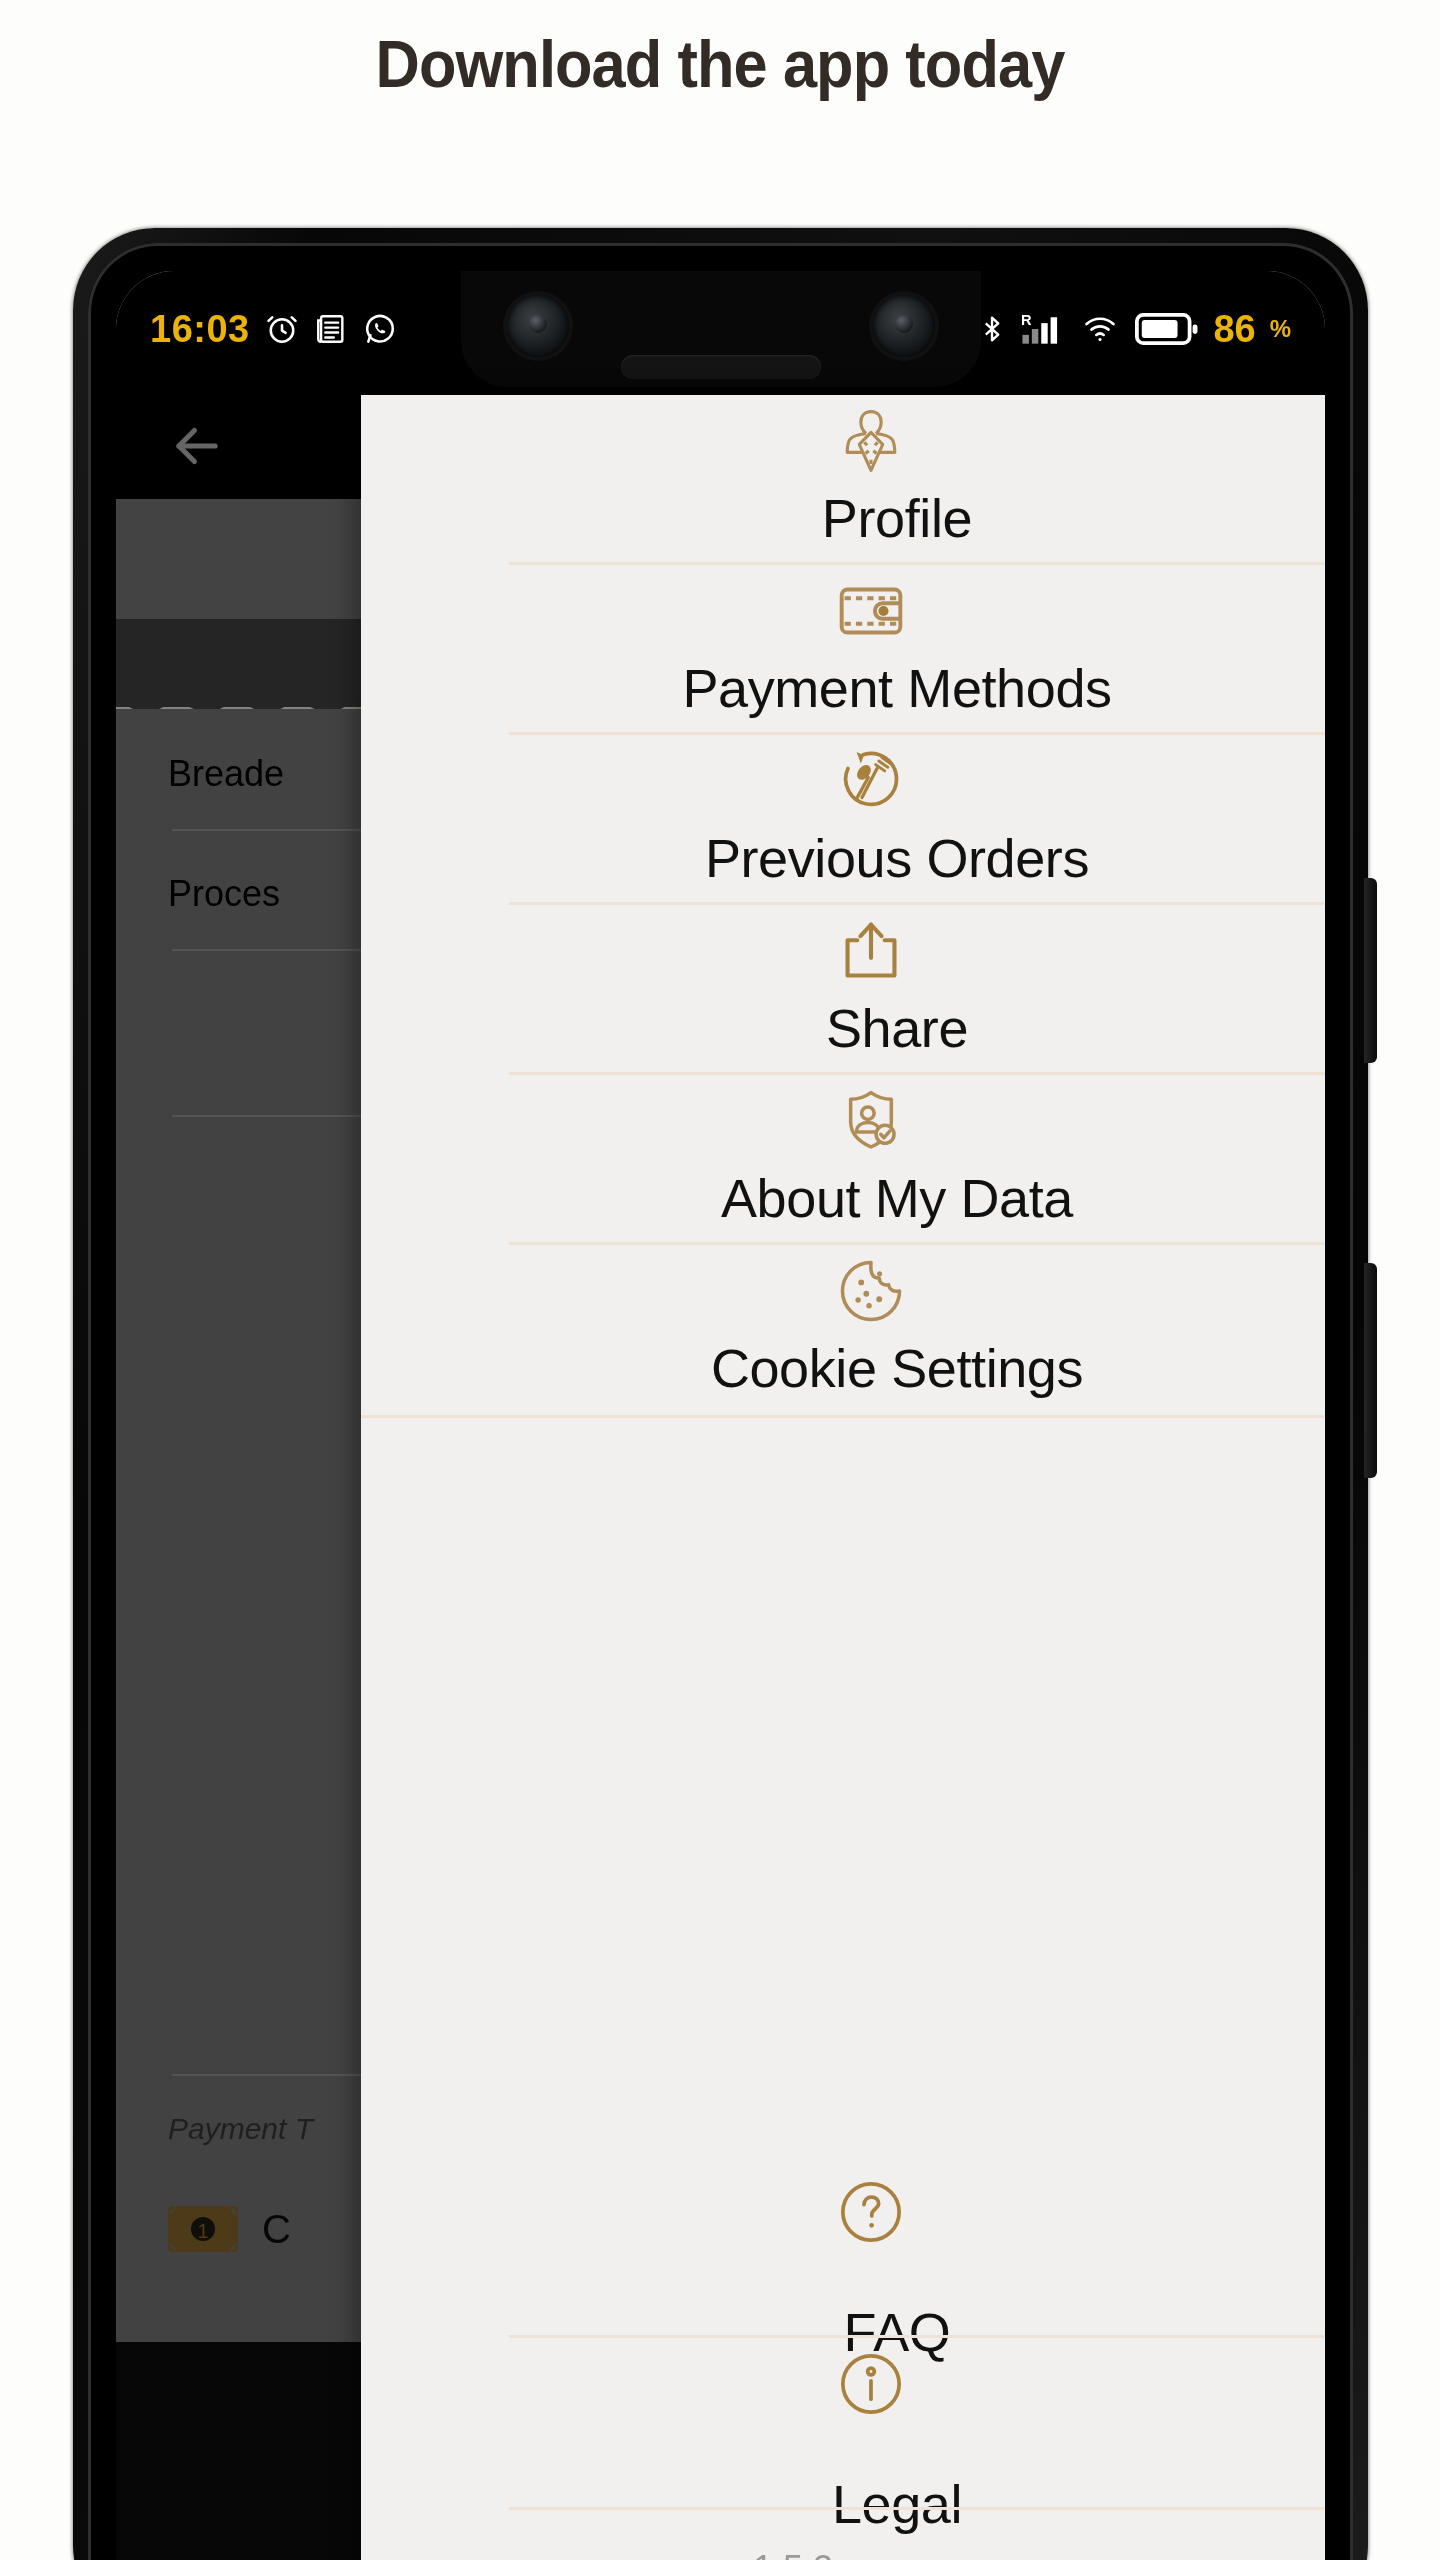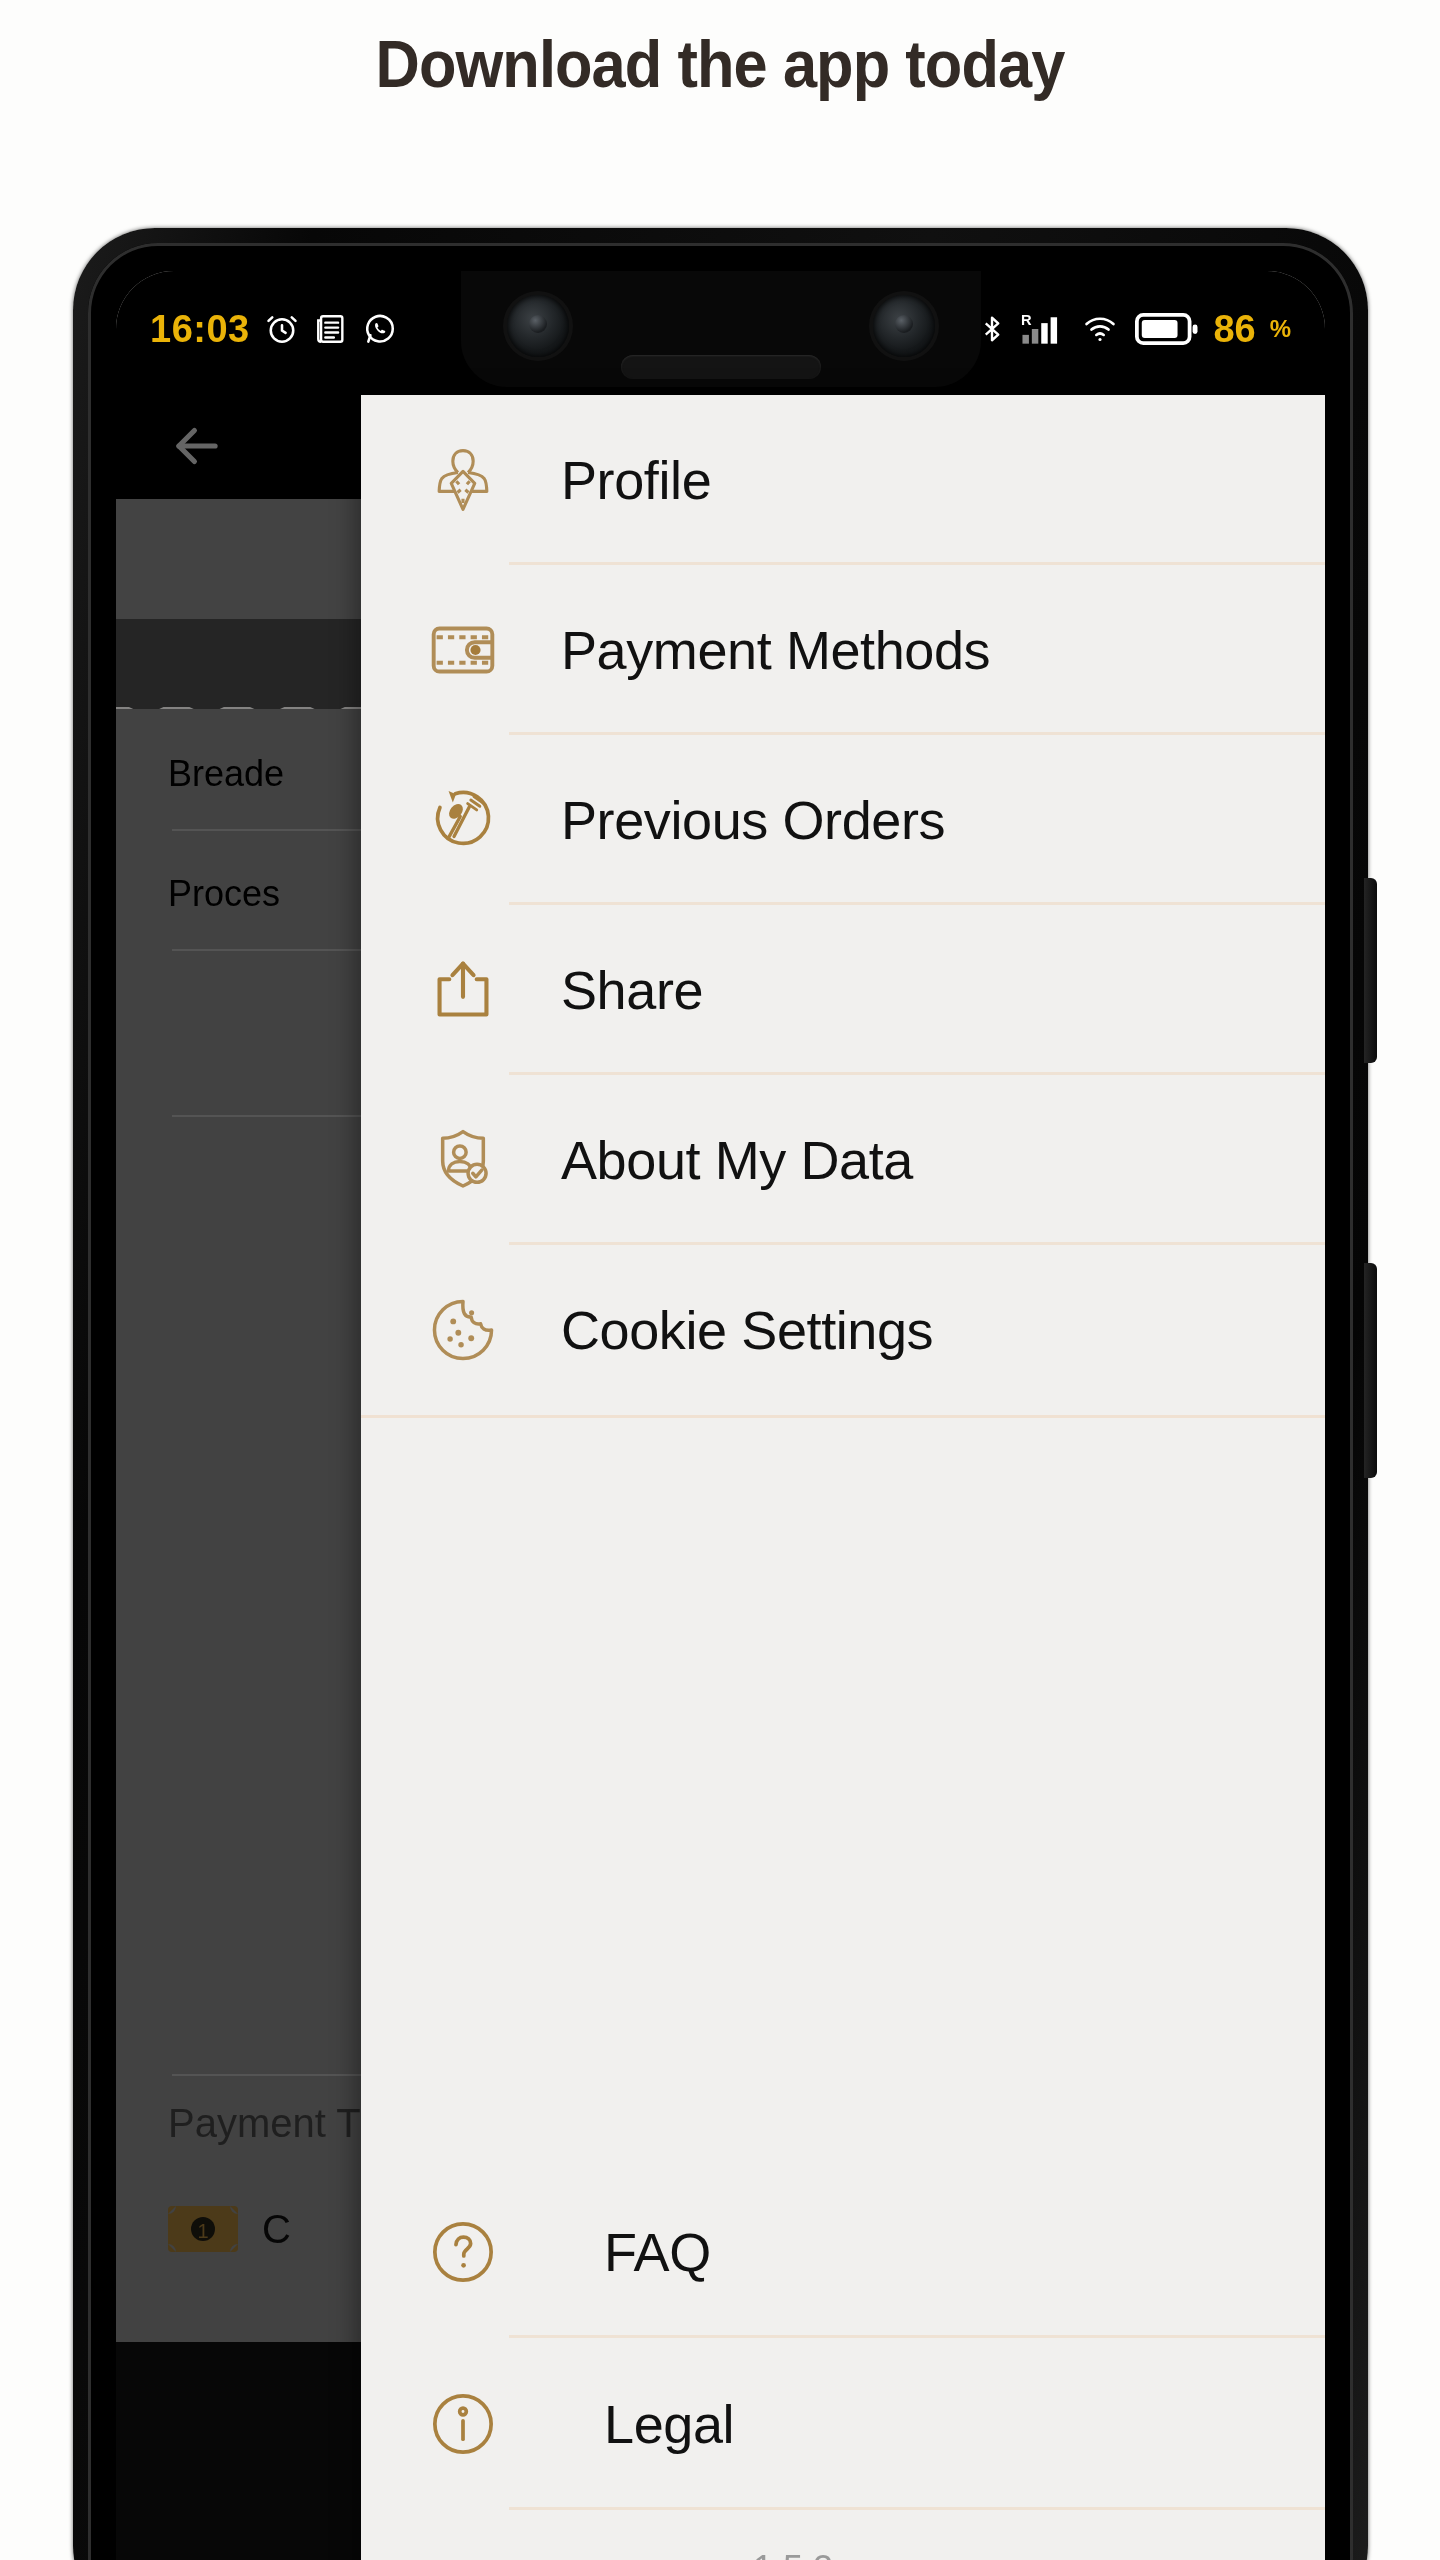--- a/index.html
+++ b/index.html
@@ -119,21 +119,21 @@
   }
   .bg-body{
     position:absolute; top:438px; left:0; width:100%; bottom:286px;
     background:#787878;
   }
   .bg-row{
     position:absolute; left:52px; color:#000000; font-size:36px;
   }
   .bg-line{ position:absolute; left:56px; height:2px; background:#9a9a9a; }
   .bg-paylabel{
-    position:absolute; left:52px; color:#3a3a3a; font-size:40px;
+    position:absolute; left:52px; color:#3a3a3a; font-size:30px;font-style:italic;
   }
   .bg-cash{
     position:absolute; left:50px;
     display:flex; align-items:center; gap:22px;
   }
   .bg-cashtxt{ color:#0b0b0b; font-size:40px; }
   .bg-bottom{
     position:absolute; left:0; bottom:0; width:100%; height:286px; background:#0d0d0d;
   }
   .scrim{ position:absolute; inset:0; background:rgba(0,0,0,0.45); z-index:25; }
@@ -146,20 +146,21 @@
     z-index:50;
     display:flex; flex-direction:column;
     box-shadow:-6px 0 22px rgba(0,0,0,.35);
   }
   .menu-top{ padding-top:0; }
   .menu-item{
     height:170px;
     display:flex; align-items:center;
     padding-left:56px;
     position:relative;
+    flex-direction:column;
   }
   .menu-item .mi-ico{
     width:92px; flex:0 0 92px;
     display:flex; align-items:center; justify-content:center;
   }
   .menu-item .mi-label{
     margin-left:52px;
     font-size:54px;
     color:#111;
     letter-spacing:-0.4px;

